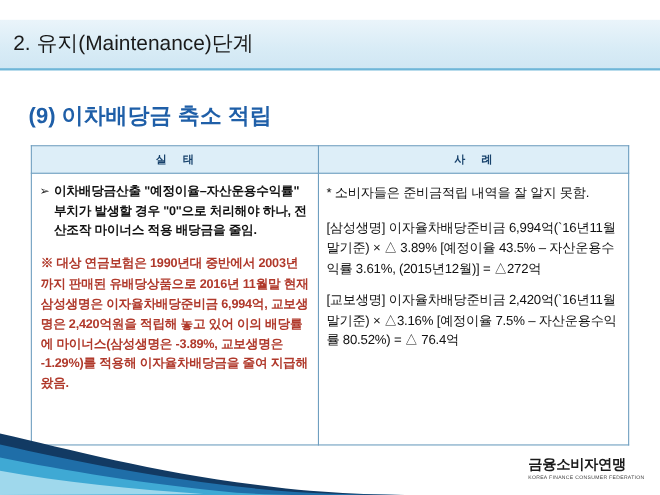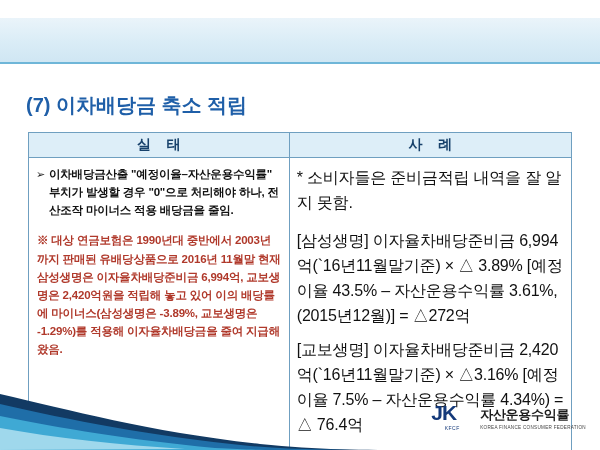--- a/index.html
+++ b/index.html
@@ -67,21 +67,21 @@
     left: 28px;
     top: 132px;
     width: 544px;
     border-collapse: collapse;
     table-layout: fixed;
   }
   .content-table th {
     background: #ddeef8;
     border: 1px solid #6f9fc0;
     height: 22px;
-    font-size: 14px;
+    font-size: 10px;
     font-weight: bold;
     color: #17416b;
     letter-spacing: 6px;
     text-indent: 6px;
   }
   .content-table td {
     border: 1px solid #6f9fc0;
     vertical-align: top;
     padding: 8px 7px 10px 7px;
     height: 228px;
@@ -113,21 +113,21 @@
     font-size: 11.5px;
     color: #b0392b;
     font-weight: bold;
     line-height: 1.58;
     letter-spacing: -0.2px;
     padding-left: 1px;
   }
 
   
   .case-line {
-    font-size: 16px;
+    font-size: 12px;
     color: #111111;
     line-height: 1.56;
     letter-spacing: -0.2px;
     margin-bottom: 9px;
   }
   .case-line.first { margin-bottom: 13px; }
 
   
   .wave-wrap {
     position: absolute;
@@ -179,60 +179,57 @@
     letter-spacing: 0.3px;
     margin-top: 2px;
   }
 </style>
 </head>
 <body>
 
 <div class="title-bar">
   <div class="title-bar-bg"></div>
   <div class="title-underline"></div>
+  <div class="slide-title">2. 유지(Maintenance)단계</div>
 </div>
 
-<div class="sub-heading">(7) 이차배당금 축소 적립</div>
+<div class="sub-heading">(9) 이차배당금 축소 적립</div>
 
 <table class="content-table">
   <thead>
     <tr>
       <th class="col-left">실 태</th>
       <th class="col-right">사 례</th>
     </tr>
   </thead>
   <tbody>
     <tr>
       <td class="col-left">
         <div class="bullet-row">
           <span class="bullet-mark">➢</span>
           <span class="bullet-text">이차배당금산출 "예정이율–자산운용수익률" 부치가 발생할 경우 "0"으로 처리해야 하나, 전산조작 마이너스 적용 배당금을 줄임.</span>
         </div>
         <div class="note-block">※ 대상 연금보험은 1990년대 중반에서 2003년까지 판매된 유배당상품으로 2016년 11월말 현재 삼성생명은 이자율차배당준비금 6,994억, 교보생명은 2,420억원을 적립해 놓고 있어 이의 배당률에 마이너스(삼성생명은 -3.89%, 교보생명은 -1.29%)를 적용해 이자율차배당금을 줄여 지급해 왔음.</div>
       </td>
       <td class="col-right">
         <div class="case-line first">* 소비자들은 준비금적립 내역을 잘 알지 못함.</div>
         <div class="case-line">[삼성생명] 이자율차배당준비금 6,994억(`16년11월말기준) × △ 3.89% [예정이율 43.5% – 자산운용수익률 3.61%, (2015년12월)] = △272억</div>
-        <div class="case-line">[교보생명] 이자율차배당준비금 2,420억(`16년11월말기준) × △3.16% [예정이율 7.5% – 자산운용수익률 4.34%) = △ 76.4억</div>
+        <div class="case-line">[교보생명] 이자율차배당준비금 2,420억(`16년11월말기준) × △3.16% [예정이율 7.5% – 자산운용수익률 80.52%) = △ 76.4억</div>
       </td>
     </tr>
   </tbody>
 </table>
 
 <div class="wave-wrap">
   <svg width="600" height="80" viewBox="0 0 600 80" preserveAspectRatio="none">
     <path d="M0,24 C70,40 150,62 260,74 C320,80 360,80 420,80 L0,80 Z" fill="#123a63"></path>
     <path d="M0,34 C70,50 150,66 250,76 C300,80 340,80 380,80 L0,80 Z" fill="#1f6ea8"></path>
     <path d="M0,46 C60,58 130,70 215,78 C250,80 270,80 300,80 L0,80 Z" fill="#3fa9d4"></path>
     <path d="M0,58 C55,68 120,75 185,79 L0,80 Z" fill="#9fd8ec"></path>
   </svg>
 </div>
 
 <div class="footer-logo">
-  <div class="logo-mark">
-    <div class="logo-jk">JK</div>
-    <div class="logo-kfcf">KFCF</div>
-  </div>
   <div>
-    <div class="logo-text-main">자산운용수익률</div>
+    <div class="logo-text-main">금융소비자연맹</div>
     <div class="logo-text-sub">KOREA FINANCE CONSUMER FEDERATION</div>
   </div>
 </div>
 
 </body></html>

